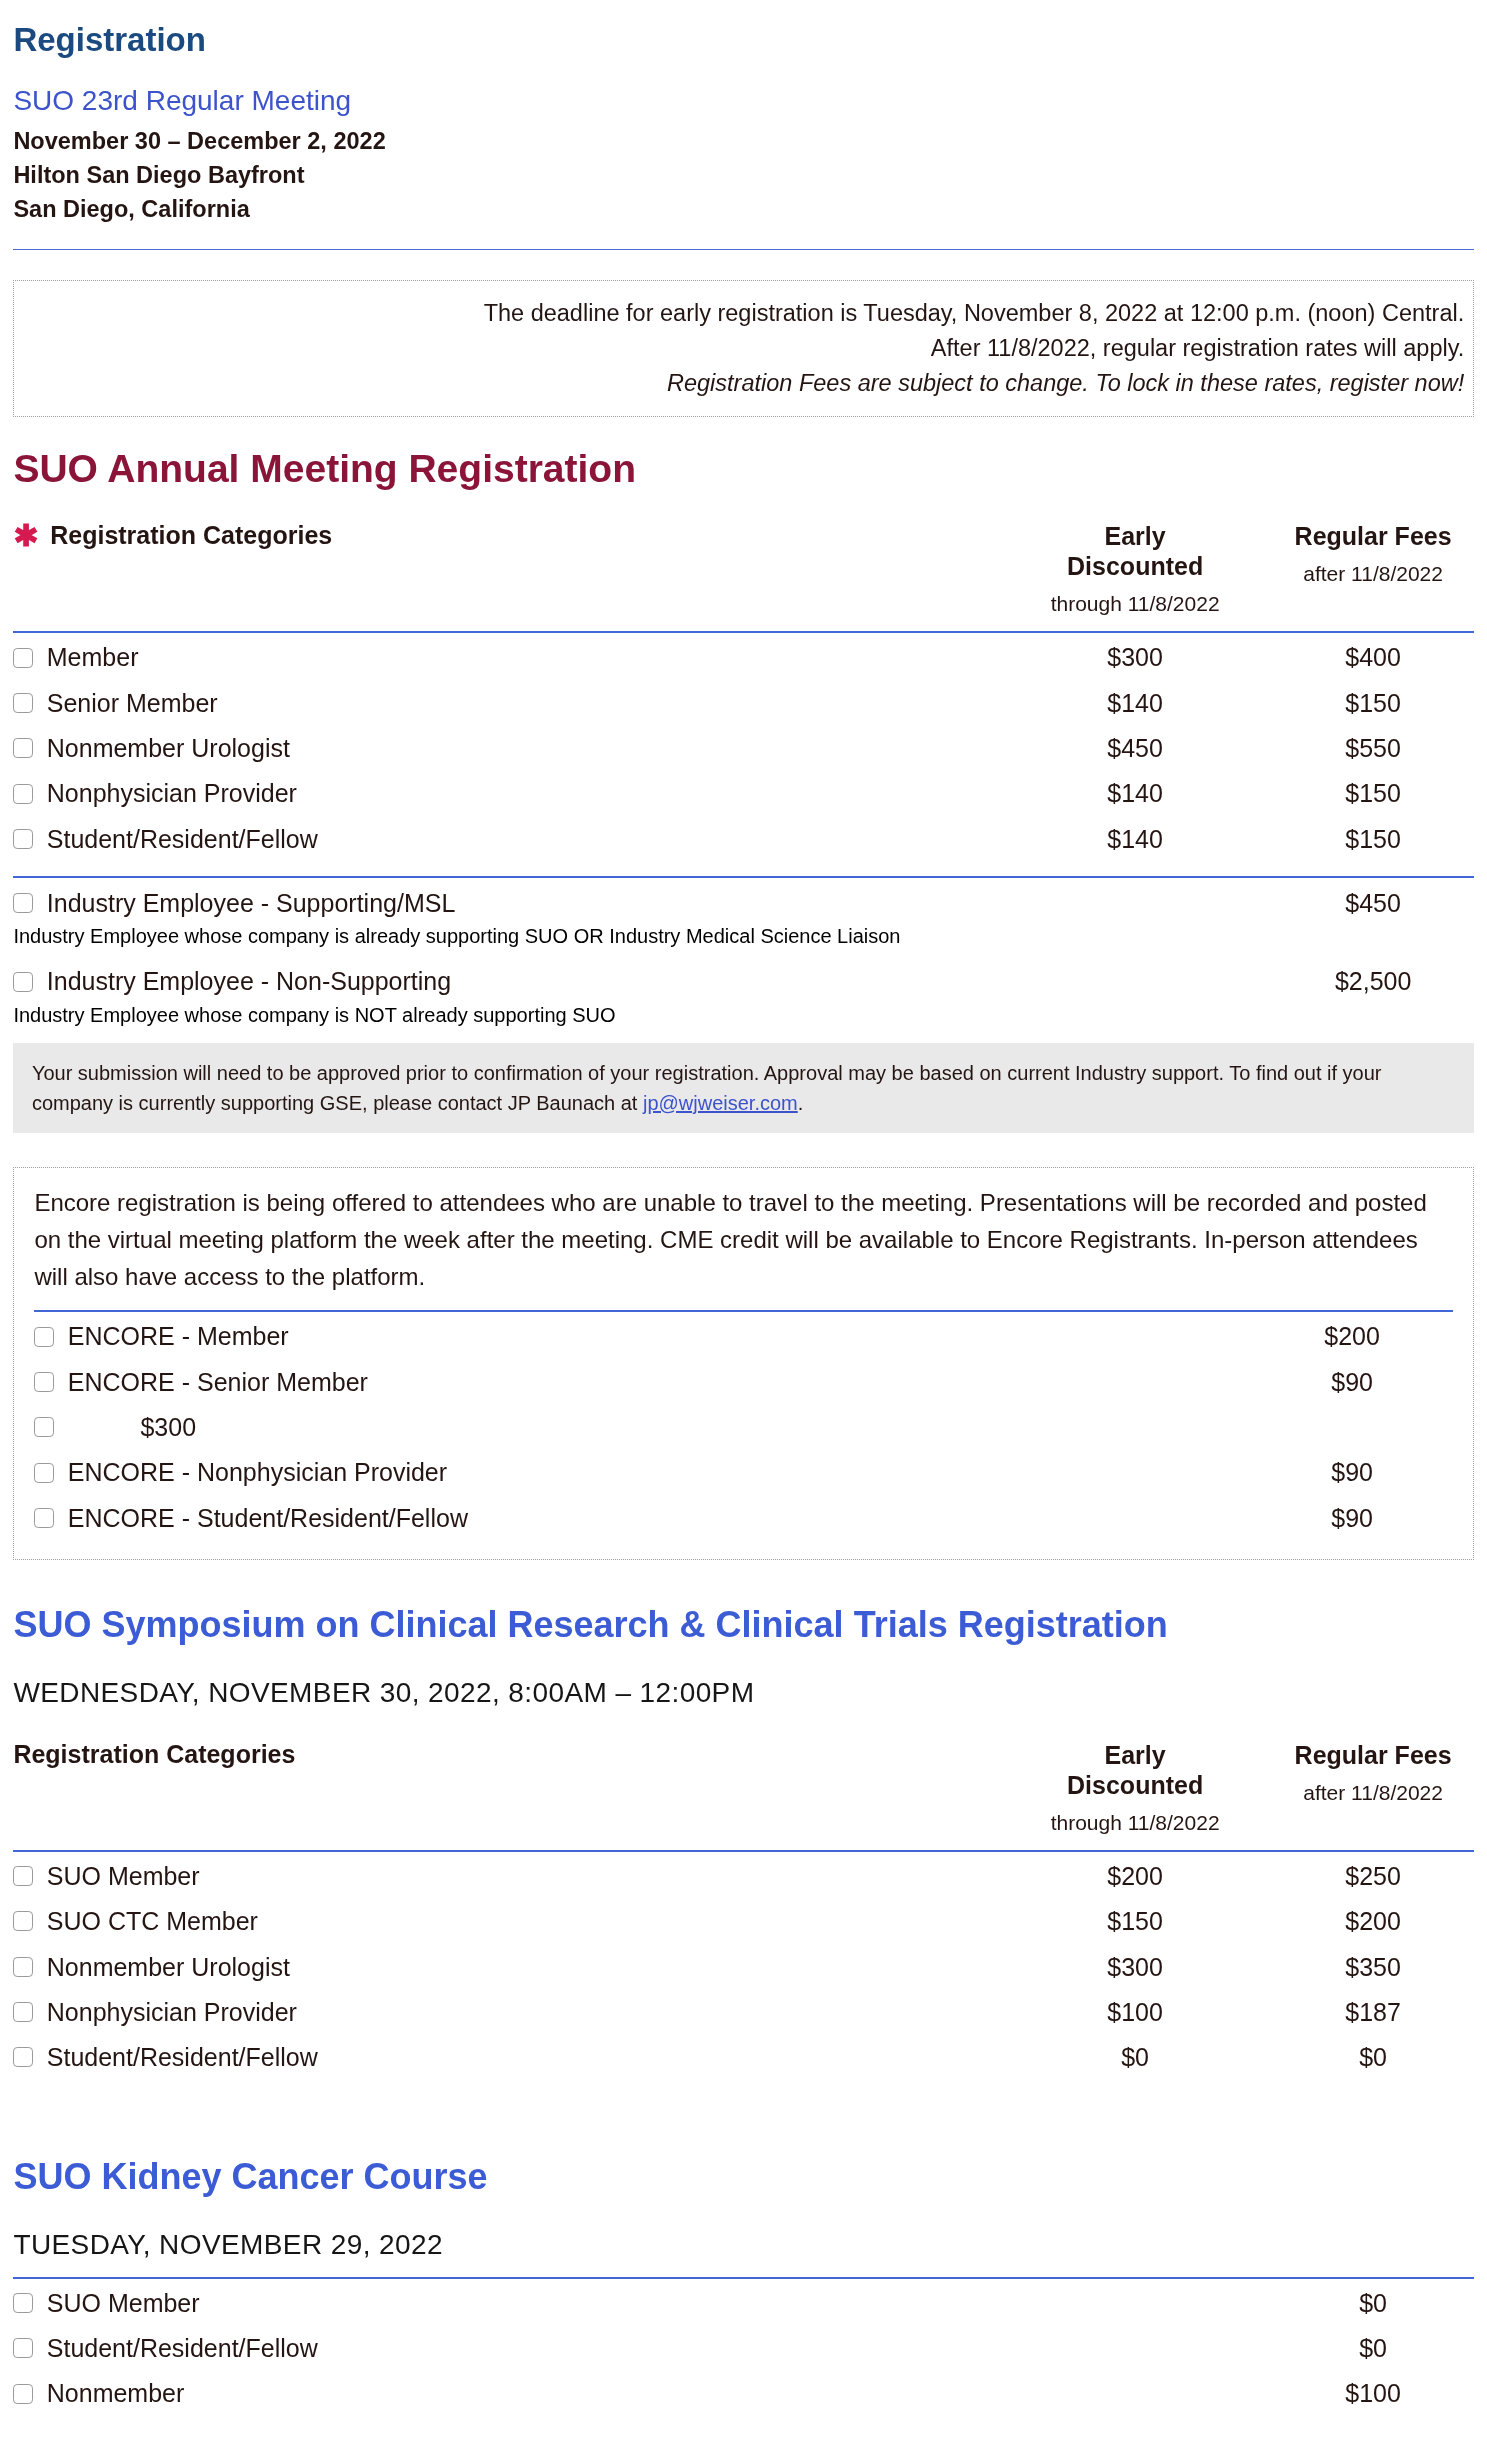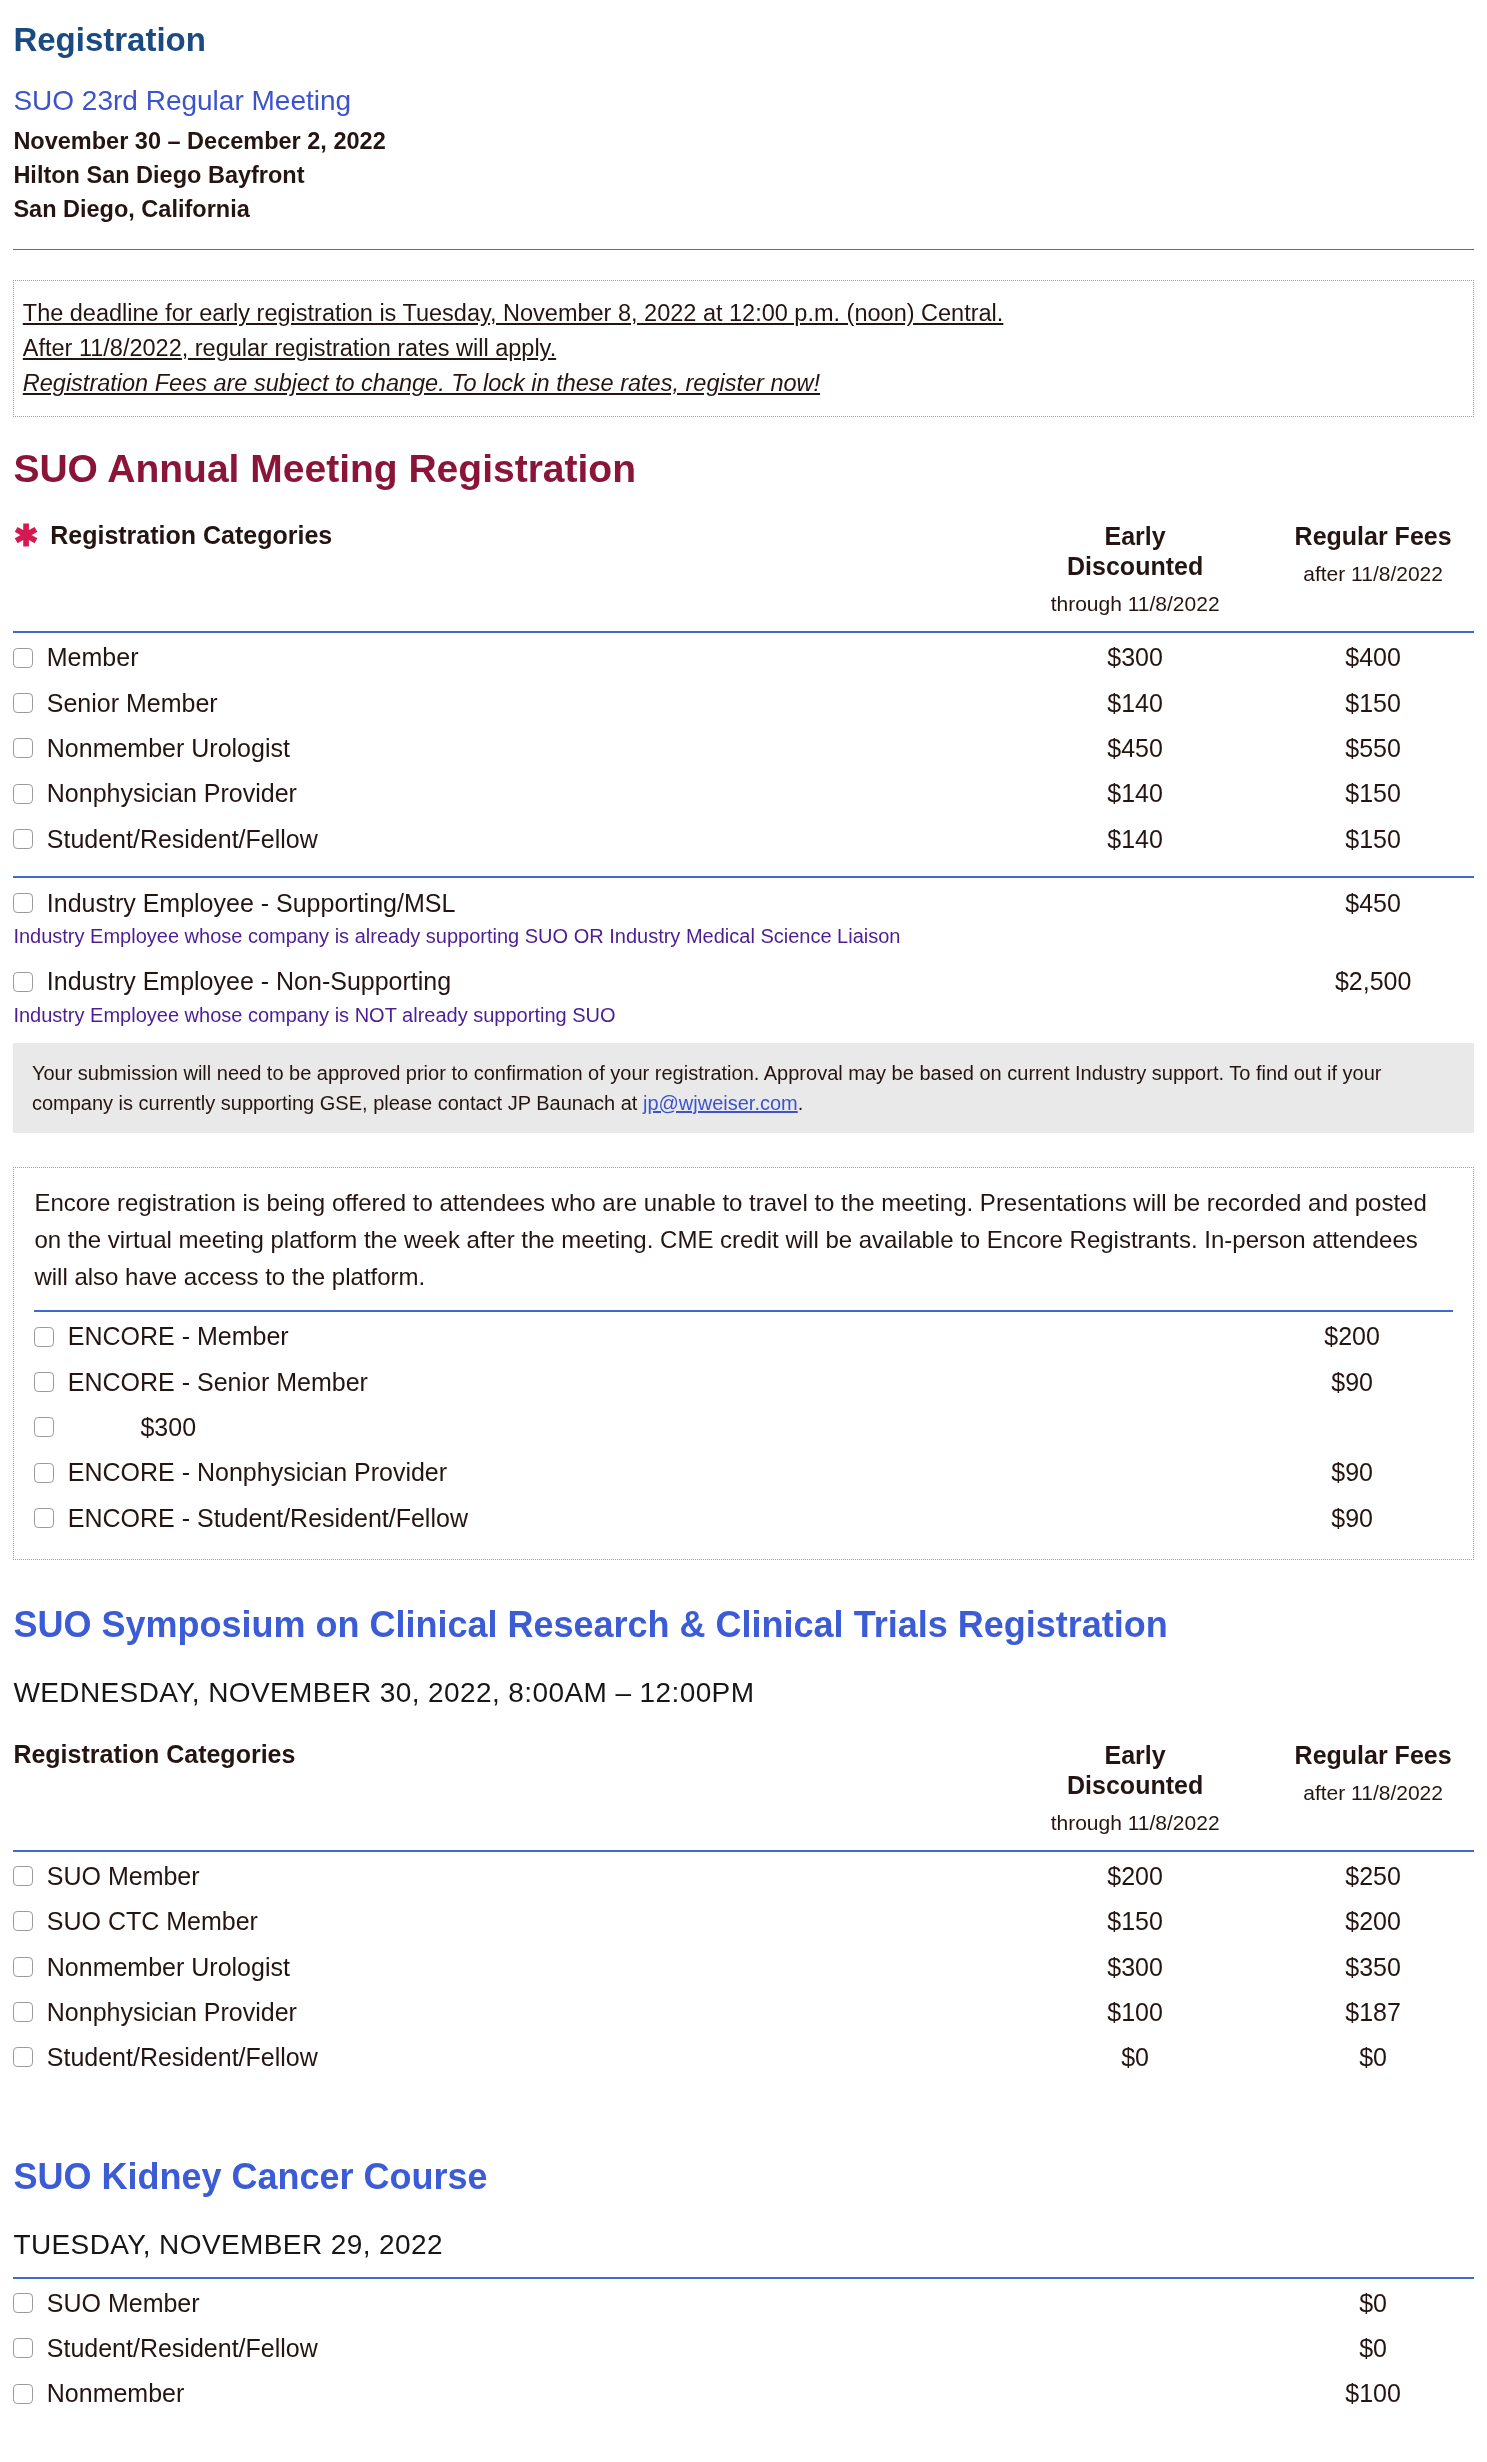--- a/index.html
+++ b/index.html
@@ -13,21 +13,21 @@
 
   h1.page-title { margin:11.7px 0 0; font-size:33px; line-height:55px; font-weight:700; color:#1b4a80; }
 
   .event-link { display:inline-block; margin-top:18.5px; font-size:28px; line-height:32px; color:#3c53cb; text-decoration:none; }
   .event-details { margin-top:6.7px; font-size:23.5px; font-weight:700; line-height:34px; color:#241512; }
 
   hr.top-rule { border:none; border-top:1.7px solid #4a6bd3; margin:23.5px 0 0; }
 
   .deadline-box {
     margin-top:30px; border:1.7px dotted #9f9f9f; padding:15px 8.4px;
-    text-align:left; font-size:23.5px; line-height:35px; color:#241512;text-decoration:underline;
+    text-align:right; font-size:23.5px; line-height:35px; color:#241512;
   }
   .deadline-box .italic { font-style:italic; }
 
   h2.maroon { margin:30px 0 0; font-size:39px; line-height:44px; font-weight:700; color:#8a1538; }
   h2.blue { font-size:36px; line-height:42px; font-weight:700; color:#3c5cd6; }
   h3.blue { font-size:34px; line-height:39px; font-weight:700; color:#3c5cd6; margin:13.4px 0 0; }
   .schedule { margin-top:10px; font-size:28px; line-height:34px; color:#161616; letter-spacing:0.4px; }
 
   .fee-header { display:flex; align-items:flex-start; margin-top:30px; }
   .fee-header .cat { flex:1; font-size:25px; font-weight:700; display:flex; align-items:center; }
@@ -44,21 +44,21 @@
   .fee-row .lbl { flex:1; font-size:25px; line-height:28.5px; }
   .cell { width:201px; text-align:center; font-size:25px; line-height:28.5px; }
   .cell.early { margin-right:37px; }
 
   input.cb {
     -webkit-appearance:none; appearance:none;
     width:20px; height:20px; border:1.7px solid #9a9a9a; border-radius:4.2px;
     background:#fff; margin:0 13.4px 0 0; flex:0 0 auto; cursor:pointer;
   }
 
-  .row-note { font-size:20px; line-height:23.5px; margin:0 0 10px 0; color:#4c1d95; }
+  .row-note { font-size:20px; line-height:23.5px; margin:0 0 10px 0; color:#000000; }
 
   .approval-note {
     margin-top:15px; background:#e9e9e9; padding:15px 18.5px;
     font-size:20px; line-height:30px; color:#241512;
   }
   .approval-note a { color:#3c53cb; }
 
   .encore-box { margin-top:34px; border:1.7px dotted #9f9f9f; padding:5px 20px 18.5px; }
   .encore-box p { margin:11.7px 0 0; font-size:24px; line-height:37px; color:#241512; }
 

